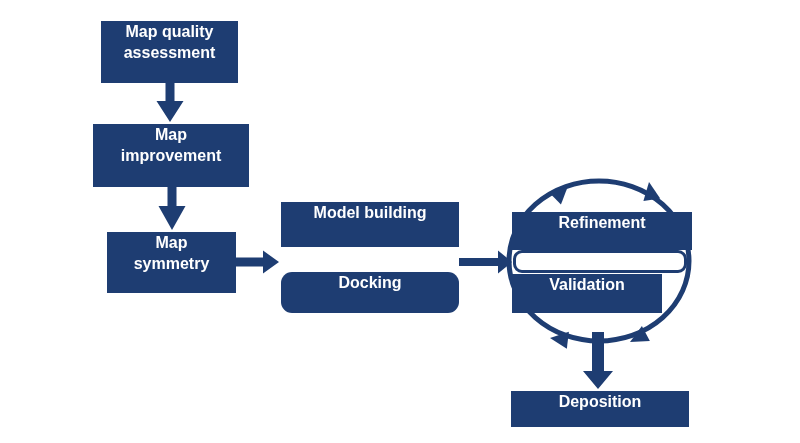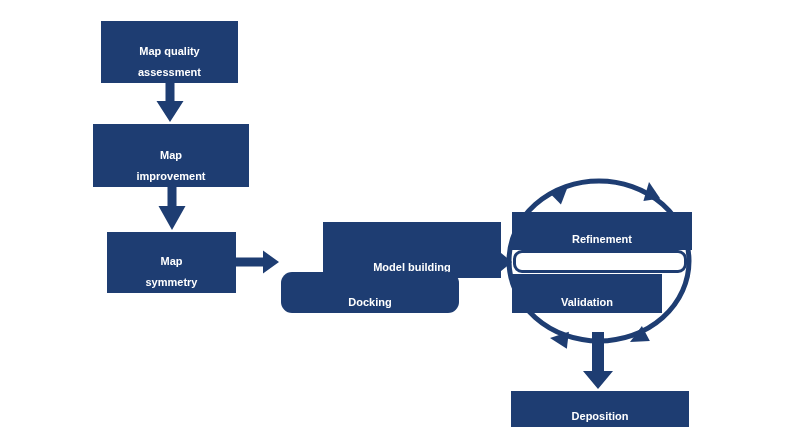--- a/index.html
+++ b/index.html
@@ -17,42 +17,42 @@
   }
   #connector-layer{position:absolute;left:0;top:0;z-index:1;}
   .shape{fill:var(--navy);stroke:none;}
   .cycle{fill:none;stroke:var(--navy);stroke-width:5;}
   .box{
     position:absolute;
     z-index:2;
     background:var(--navy);
     color:var(--text);
     display:flex;
-    align-items:flex-end;
+    align-items:flex-start;
     justify-content:center;
     text-align:center;
-    font-size:11px;
+    font-size:16px;
     font-weight:bold;
     line-height:21px;
     white-space:pre-line;
     box-sizing:border-box;
   }
   .connector-box{
     position:absolute;
     z-index:3;
     background:#ffffff;
     border:3px solid var(--navy);
     border-radius:9px;
     box-sizing:border-box;
   }
   
   #node-mqa{left:101px;top:21px;width:137px;height:62px;}
   #node-mi {left:93px; top:124px;width:156px;height:63px;}
   #node-ms {left:107px;top:232px;width:129px;height:61px;}
-  #node-mb {left:281px;top:222px;width:178px;height:56px;margin-left:42px;}
+  #node-mb {left:281px;top:202px;width:178px;height:45px;}
   #node-dk {left:281px;top:272px;width:178px;height:41px;border-radius:11px;}
   #node-rf {left:512px;top:212px;width:180px;height:38px;}
   #node-vl {left:512px;top:274px;width:150px;height:39px;}
   #node-dp {left:511px;top:391px;width:178px;height:36px;}
   #node-connector{left:513px;top:250px;width:174px;height:23px;}
 </style>
 </head>
 <body>
 
 <div id="canvas">

